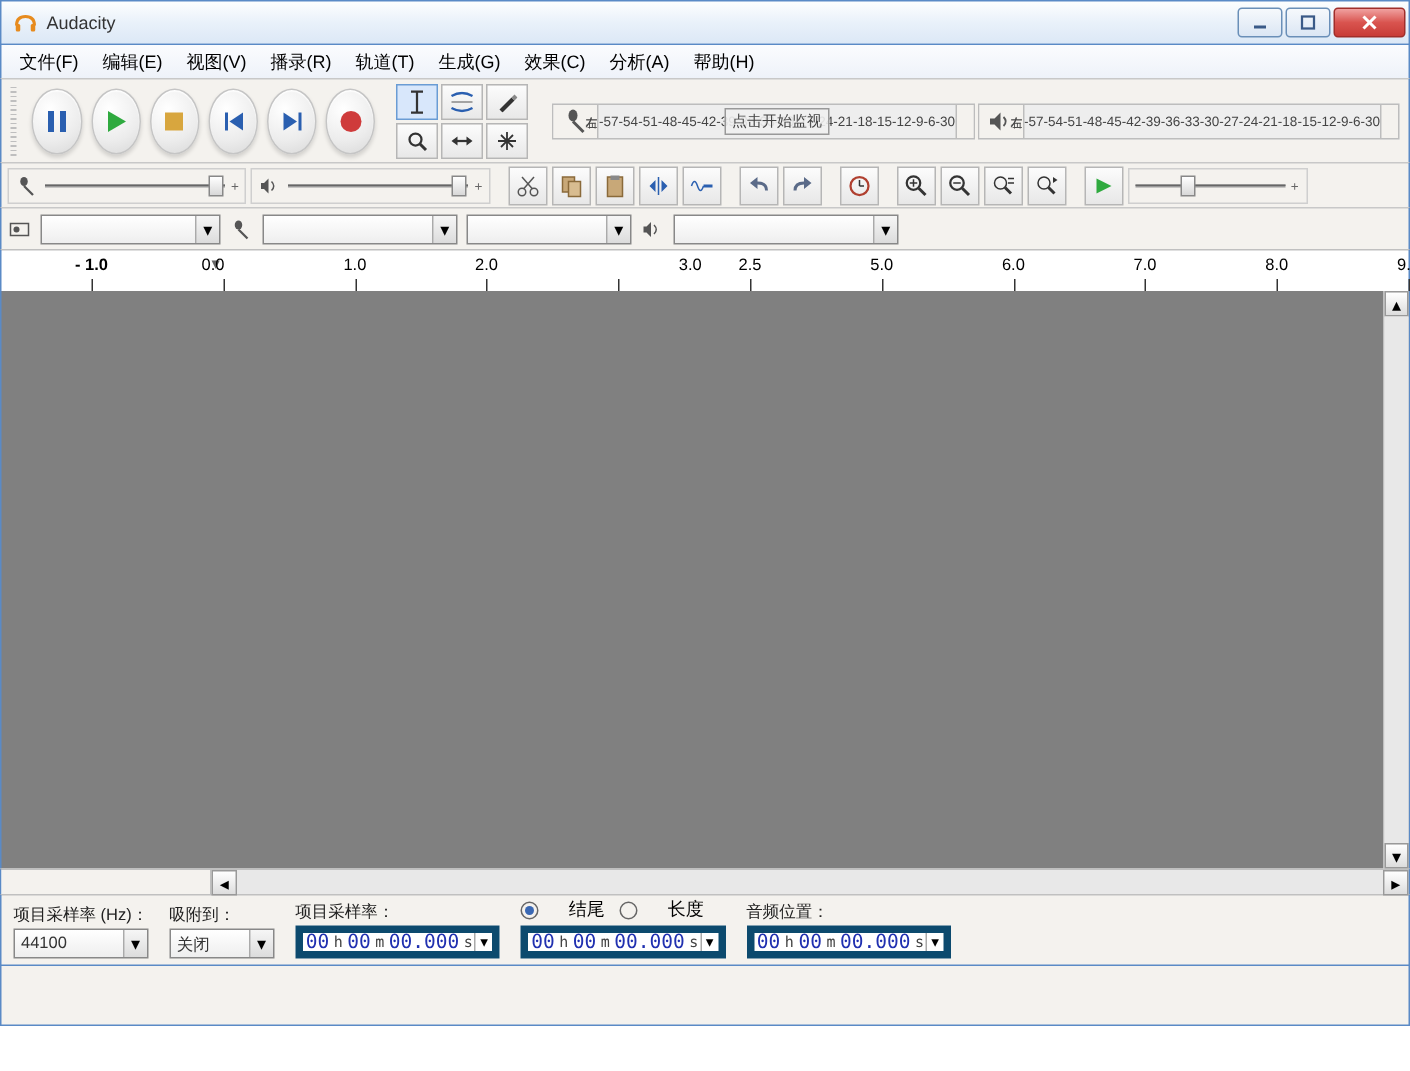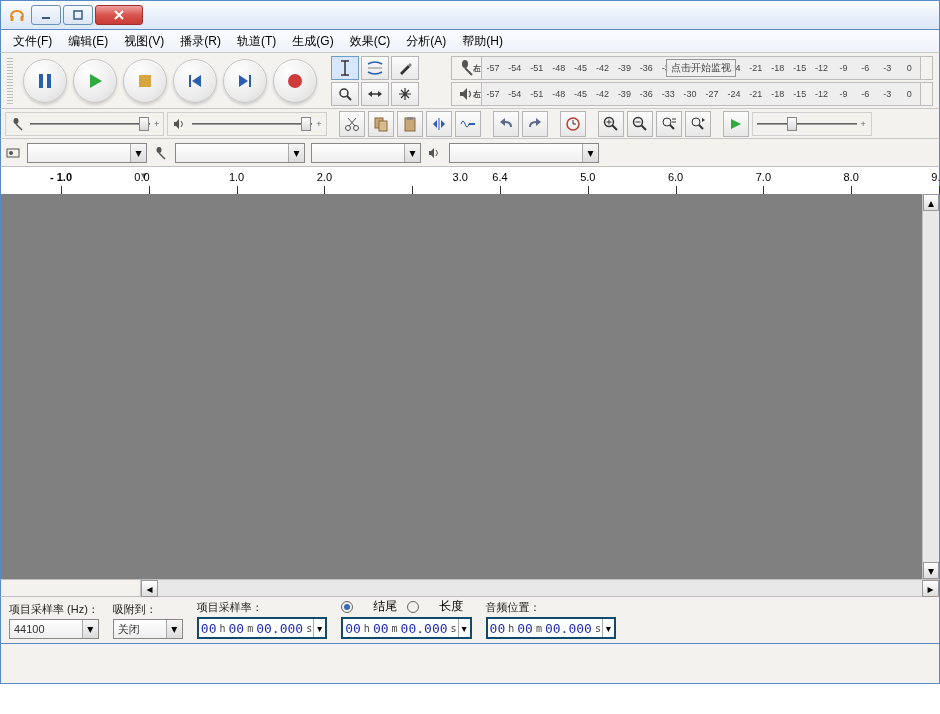--- a/index.html
+++ b/index.html
@@ -21,21 +21,21 @@
 
 .tbrow { border-left:1px solid #5a8ac6; border-right:1px solid #5a8ac6; border-top:1px solid #c8c8c8; background:#f4f2ee; display:flex; align-items:center; }
 .tb-transport { height:56px; padding: 4px 6px; gap:6px; }
 .tb-transport .grip { width:6px; height:46px; background: repeating-linear-gradient(#bfbfbf 0 1px, transparent 1px 3px); margin-right:4px; }
 .tbtn-big { width:44px; height:44px; border-radius:50%; border:1px solid #c5c5c5; background: radial-gradient(circle at 35% 30%, #fff, #ececec 60%, #d8d8d8); box-shadow: 0 2px 3px rgba(0,0,0,.15), inset 0 1px 1px #fff; display:flex; align-items:center; justify-content:center; cursor:default; }
 
 .tool-grid { display:grid; grid-template-columns: repeat(3, 28px); grid-template-rows: repeat(2,24px); gap:2px; margin-left:8px; }
 .tool { border:1px solid #b6b6b6; background: linear-gradient(#fcfcfc,#e8e8e8); display:flex; align-items:center; justify-content:center; cursor:default; }
 .tool.active { background:#d8e7fb; border-color:#6a9cd4; }
 
-.meters { flex:1; display:flex; flex-direction:column; gap:2px; margin-left:26px; }
+.meters { flex:1; display:flex; flex-direction:row; gap:2px; margin-left:10px; }
 .meter { height:24px; display:flex; align-items:center; border:1px solid #bdbdbd; background:#eee; }
 .meter .micon { width:30px; height:100%; border-right:1px solid #bdbdbd; display:flex; align-items:center; justify-content:center; background:#f4f2ee; position:relative; }
 .vlabel { position:absolute; right:1px; top:1px; font-size:8px; line-height:8px; writing-mode: vertical-rl; color:#444;}
 .meter .scale { flex:1; height:100%; position:relative; font-size:9px; color:#444; overflow:hidden;}
 .ticks { display:flex; height:100%; align-items:center; }
 .tick { flex:1; text-align:center; white-space:nowrap; }
 .meter .placeholder-text { position:absolute; left:50%; top:50%; transform:translate(-50%,-50%); background:rgba(240,240,240,.9); padding:1px 4px; border:1px solid #999; font-size:10px; white-space:nowrap;}
 .endcap { width:12px; height:100%; border-left:1px solid #bdbdbd; background:#f4f2ee;}
 
 
@@ -67,21 +67,21 @@
 .sbtn { height:17px; border:1px solid #999; background:linear-gradient(#fff,#ddd); display:flex; align-items:center; justify-content:center; }
 .vscroll .strack { flex:1; background:#e8e8e8;}
 .hscroll { height:17px; border-left:1px solid #5a8ac6; border-right:1px solid #5a8ac6; border-top:1px solid #c0c0c0; display:flex; }
 .hscroll .strack { flex:1; background:#e8e8e8;}
 .hscroll .leftgap { width:140px; height:100%; border-right:1px solid #c0c0c0; background:#f4f2ee;}
 
 
 .statusbar { border:1px solid #5a8ac6; border-top:1px solid #c0c0c0; padding:4px 8px; display:flex; align-items:flex-end; gap:14px; height:48px; background:#f4f2ee; }
 .stat-group { display:flex; flex-direction:column; gap:2px; }
 .stat-group .label { font-size:11px; color:#222;}
-.timecode { border:2px solid #0c4a6e; background:#fff; display:flex; align-items:center; height:22px; font-family: monospace; font-size:13px; }
+.timecode { border:5px solid #0c4a6e; background:#fff; display:flex; align-items:center; height:22px; font-family: monospace; font-size:13px; }
 .timecode .tc-part { padding:0 2px; color:#2030b0; }
 .timecode .tc-unit { font-size:10px; color:#444; padding:0 1px; }
 .timecode .tc-dd { width:12px; border-left:1px solid #aaa; height:100%; display:flex; align-items:center; justify-content:center;}
 .radio-row { display:flex; align-items:center; gap:10px;}
 .radio { display:flex; align-items:center; gap:20px;}
 .radio .dot { width:12px; height:12px; border:1px solid #666; border-radius:50%; display:flex; align-items:center; justify-content:center;}
 .radio.checked .dot::after { content:''; width:6px; height:6px; background:#3a68b3; border-radius:50%;}
 
 
 .bottomstrip { height:40px; border-left:1px solid #5a8ac6; border-right:1px solid #5a8ac6; border-bottom:1px solid #5a8ac6; background:#f4f2ee;}
@@ -92,20 +92,21 @@
 <body>
 
 <div class="titlebar">
   <span class="app-icon">
     <svg width="16" height="16" viewBox="0 0 16 16">
         <path d="M2 10 Q2 4 8 4 Q14 4 14 10" fill="none" stroke="#e78b1e" stroke-width="2"></path>
         <rect x="1.5" y="9" width="3" height="5" rx="1" fill="#e78b1e"></rect>
         <rect x="11.5" y="9" width="3" height="5" rx="1" fill="#e78b1e"></rect>
       </svg>
   </span>
+  <span class="title">Audacity</span>
   <div class="winbtns">
     <div class="winbtn">
         <svg width="12" height="12">
           <line x1="2" y1="9" x2="10" y2="9" stroke="#3a5a88" stroke-width="2"></line>
         </svg>
       </div>
     <div class="winbtn">
         <svg width="12" height="12">
           <rect x="2" y="2" width="8" height="8" fill="none" stroke="#3a5a88" stroke-width="1.5"></rect>
         </svg>
@@ -445,21 +446,21 @@
 <span class="tlabel" style="left: 60px; font-weight: bold;">- 1.0</span>
     <div class="tickmark" style="left: 60px;"></div>
     <span class="tlabel" style="left: 141px;">0.0</span>
     <div class="tickmark" style="left: 147.8px;"></div>
     <span class="tlabel" style="left: 235.6px; text-align: center;">1.0</span>
     <div class="tickmark" style="left: 235.6px;"></div>
     <span class="tlabel" style="left: 323.4px;">2.0</span>
     <div class="tickmark" style="left: 323.4px;"></div>
     <span class="tlabel" style="left: 411.2px; margin-left: 48px;">3.0</span>
     <div class="tickmark" style="left: 411.2px;"></div>
-    <span class="tlabel" style="left: 499px;">6.4</span>
+    <span class="tlabel" style="left: 499px;">2.5</span>
     <div class="tickmark" style="left: 499px;"></div>
     <span class="tlabel" style="left: 586.8px;">5.0</span>
     <div class="tickmark" style="left: 586.8px;"></div>
     <span class="tlabel" style="left: 674.6px;">6.0</span>
     <div class="tickmark" style="left: 674.6px;"></div>
     <span class="tlabel" style="left: 762.4px;">7.0</span>
     <div class="tickmark" style="left: 762.4px;"></div>
     <span class="tlabel" style="left: 850.2px;">8.0</span>
     <div class="tickmark" style="left: 850.2px;"></div>
     <span class="tlabel" style="left: 938px;">9.0</span>

